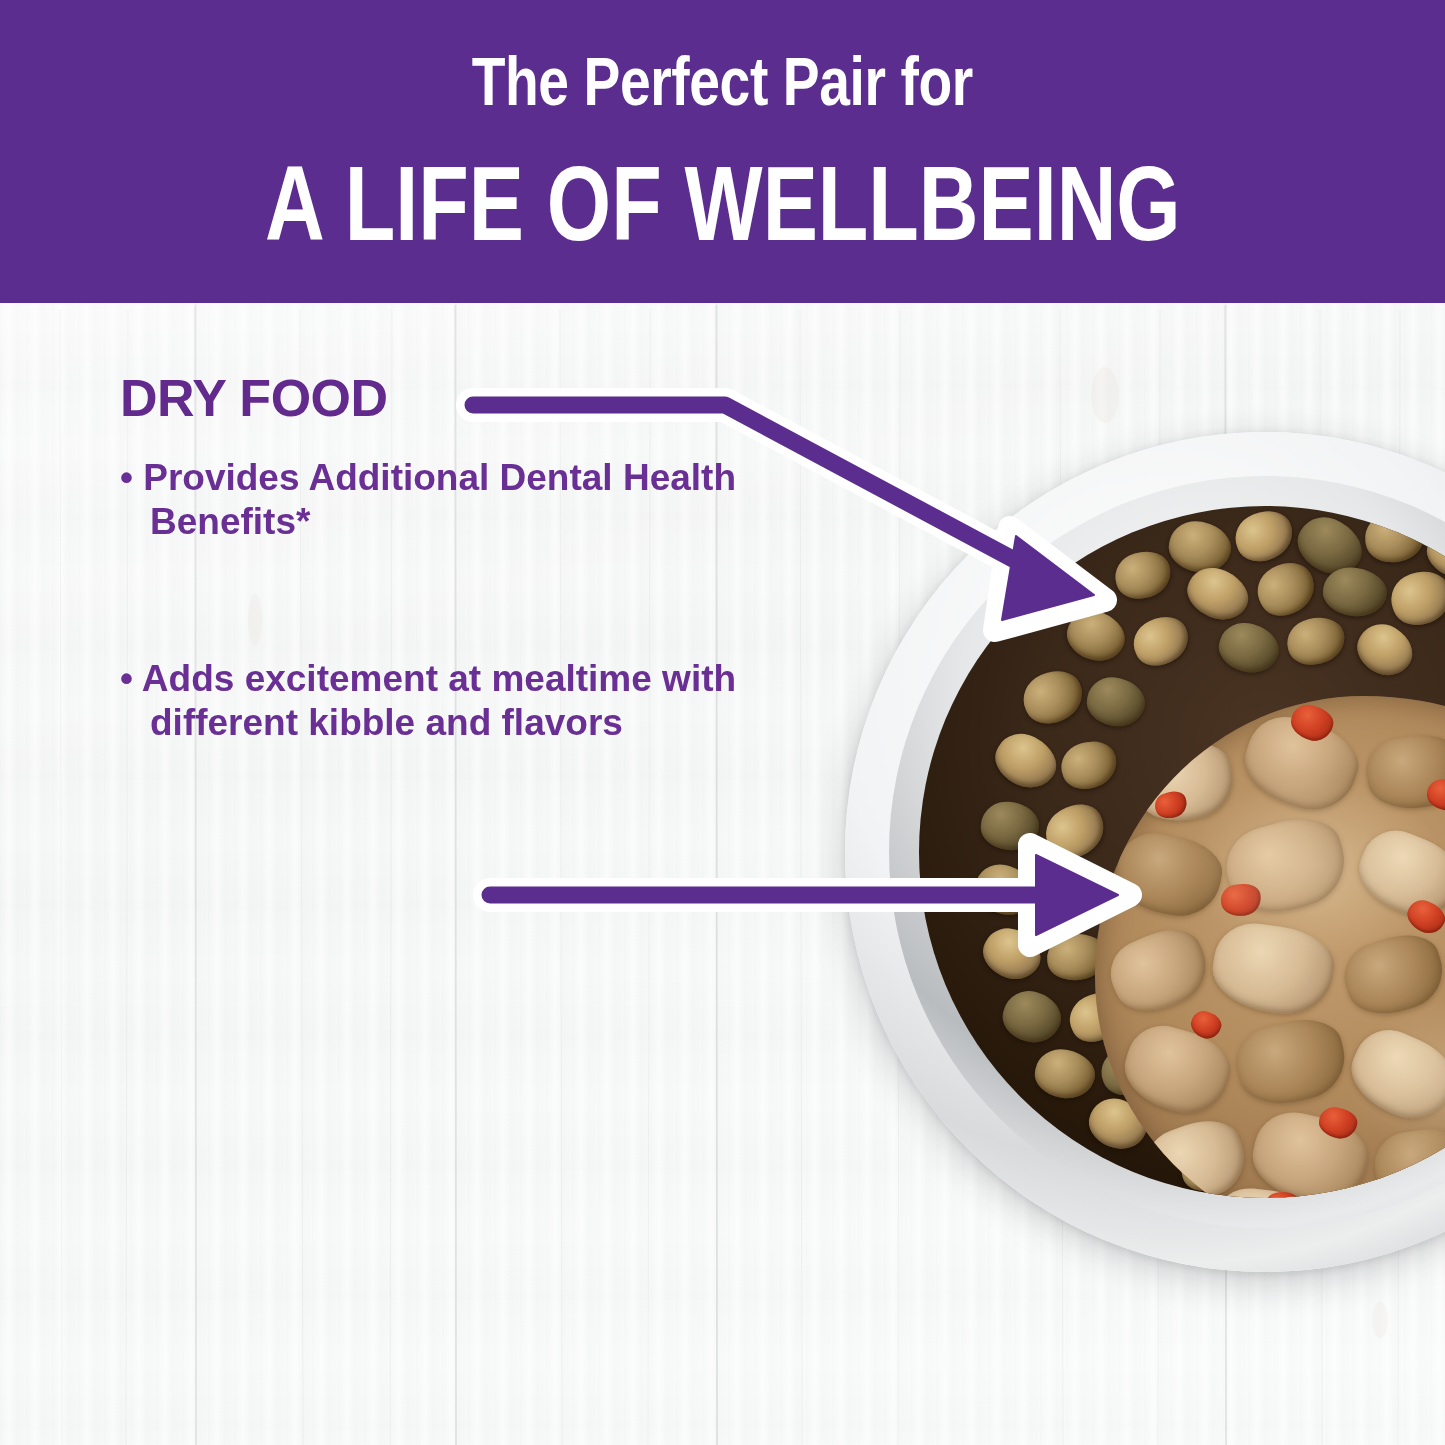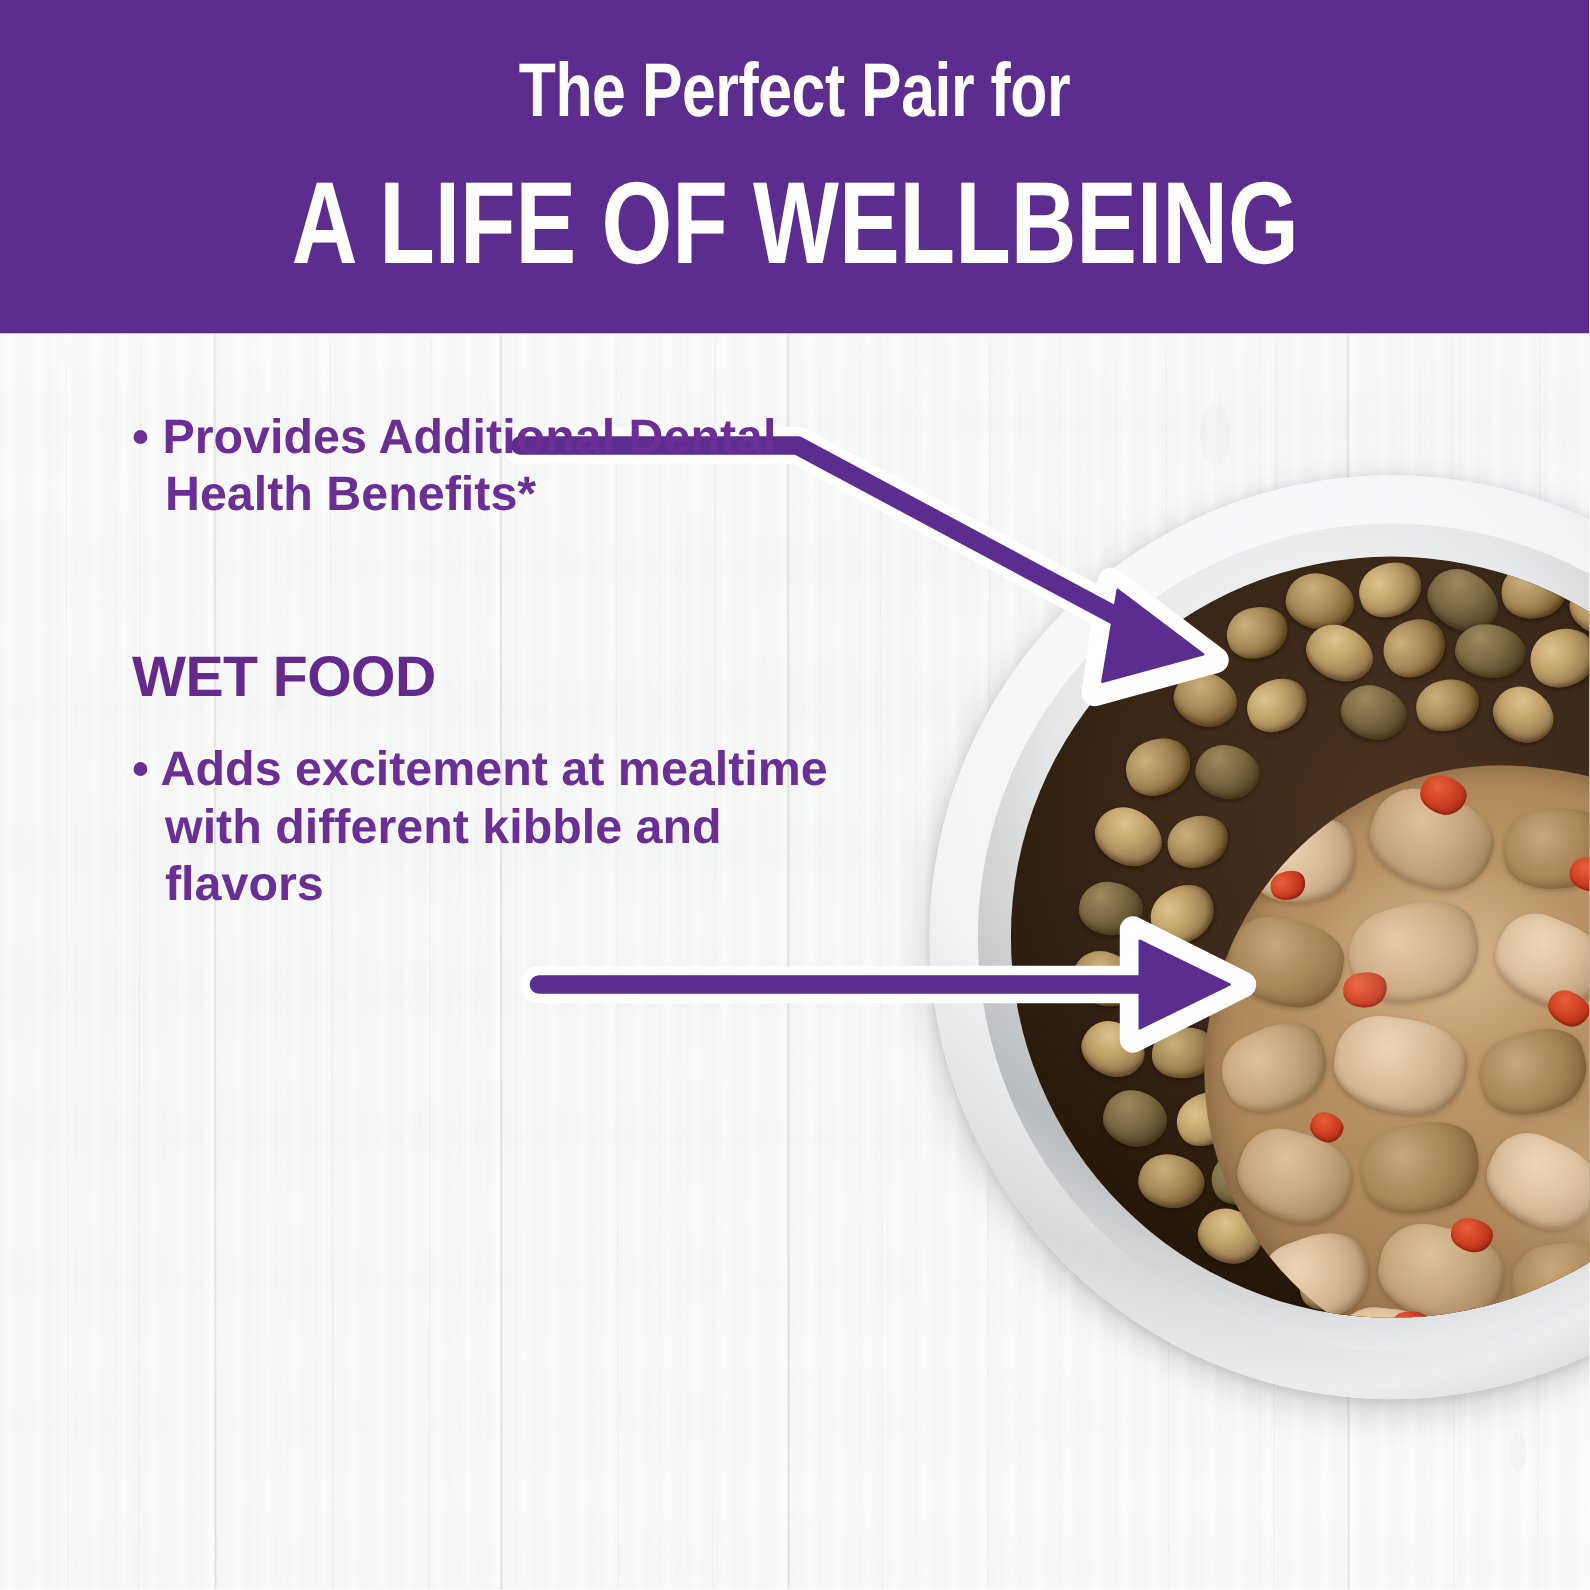--- a/index.html
+++ b/index.html
@@ -206,21 +206,21 @@
     font-weight: bold;
     font-size: 52px;
     line-height: 1.0;
     letter-spacing: -0.5px;
     margin: 0 0 32px 0;
   }
   .bullet {
     color: #6a2f95;
     font-family: "Liberation Sans", sans-serif;
     font-weight: bold;
-    font-size: 44px;
+    font-size: 37px;
     line-height: 1.18;
     margin: 0 0 34px 0;
     text-indent: -30px;
     padding-left: 30px;
   }
   .spacer-wet { height: 80px; }
 
   .footnote {
     position: absolute;
     left: 963px;
@@ -381,26 +381,26 @@
     <g>
       <path d="M490 895 L1060 895" fill="none" stroke="#ffffff" stroke-width="34" stroke-linecap="round"></path>
       <path d="M1030 845 L1130 895 L1030 945 Z" fill="#ffffff" stroke="#ffffff" stroke-width="24" stroke-linejoin="round"></path>
       <path d="M490 895 L1048 895" fill="none" stroke="#5a2d8e" stroke-width="17" stroke-linecap="round"></path>
       <path d="M1036 855 L1118 895 L1036 935 Z" fill="#5a2d8e" stroke="#5a2d8e" stroke-width="2" stroke-linejoin="round"></path>
     </g>
   </svg>
 
   <div class="copy">
 
+    <h2 class="section-head">DRY FOOD</h2>
 
     <p class="bullet">• Provides Additional Dental Health Benefits*</p>
 
 
     <div class="spacer-wet"></div>
 
-    <h2 class="section-head">WET FOOD</h2>
 
 
     <p class="bullet">• Adds excitement at mealtime with different kibble and flavors</p>
   </div>
 
 
 </div>
 
 </body></html>

